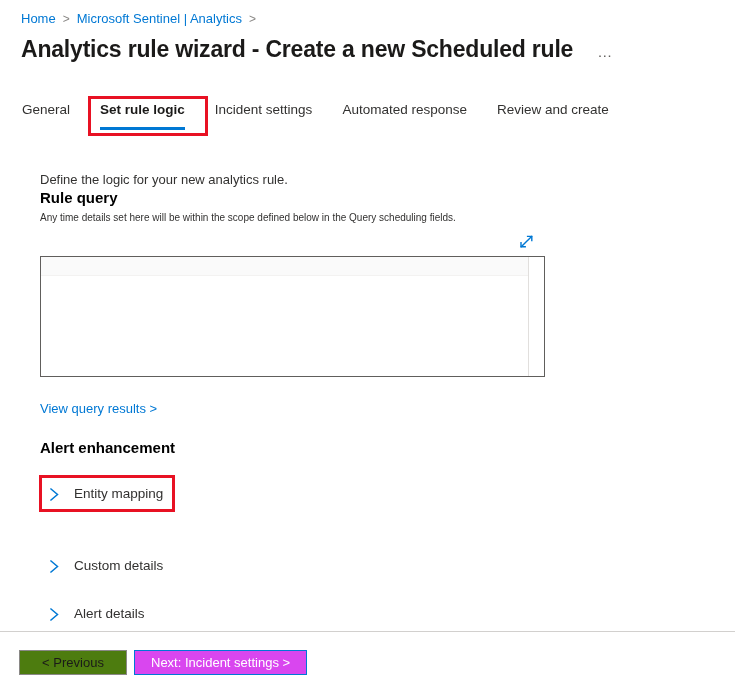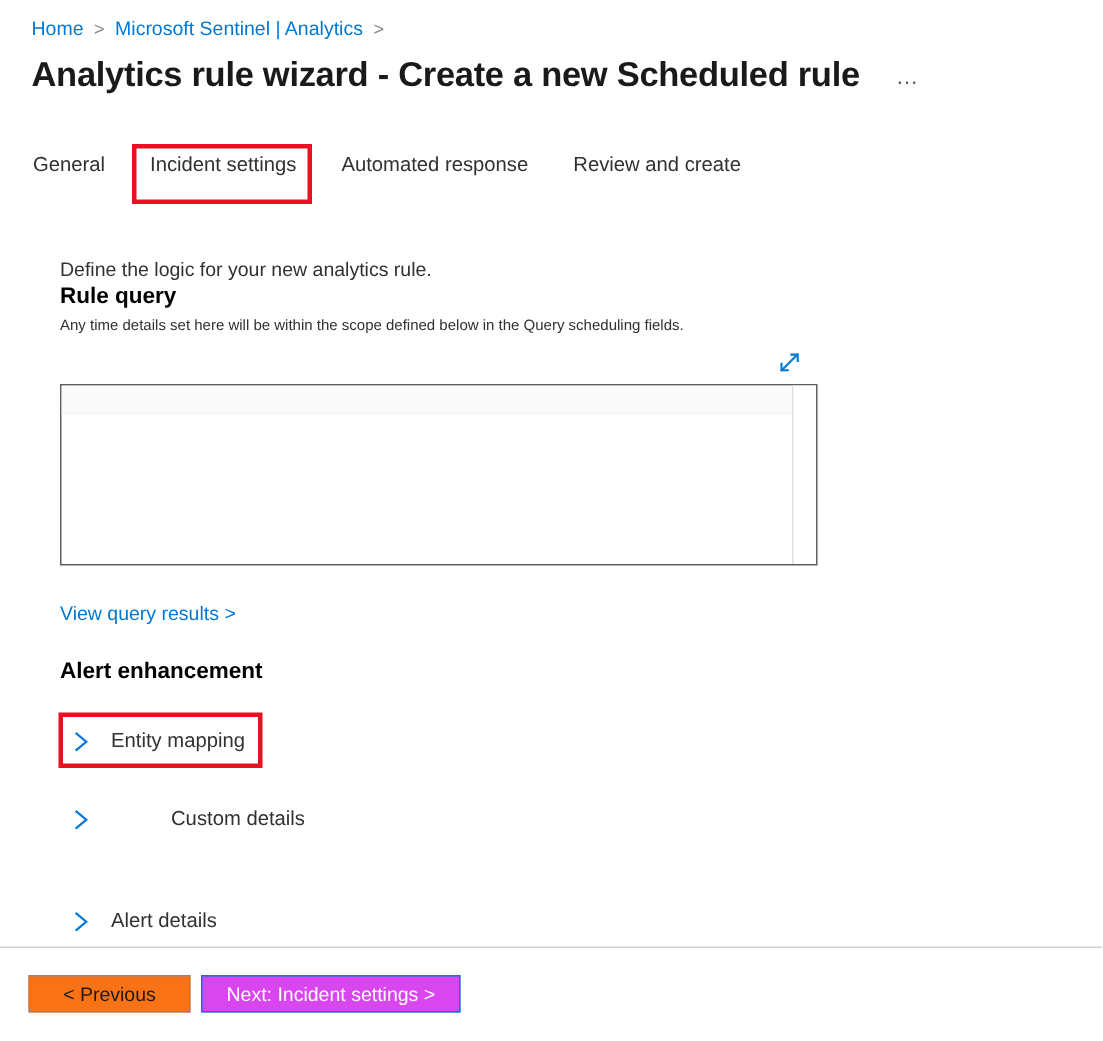--- a/index.html
+++ b/index.html
@@ -227,21 +227,21 @@
   
   .accordion-row {
     position: absolute;
     left: 44px;
     display: flex;
     align-items: center;
     height: 28px;
     cursor: pointer;
   }
   #row-entity { top: 480px; }
-  #row-custom { top: 532px; gap: 40px; }
+  #row-custom { top: 552px; }
   #row-alert  { top: 584px; margin-top: 16px; }
 
   .chev {
     width: 20px;
     height: 20px;
     display: flex;
     align-items: center;
     justify-content: center;
     margin-right: 10px;
     flex: 0 0 auto;
@@ -274,21 +274,21 @@
     font-family: "Liberation Sans", sans-serif;
     font-size: 13px;
     height: 25px;
     line-height: 1;
     padding: 0 16px;
     box-sizing: border-box;
     cursor: pointer;
     white-space: nowrap;
   }
   .btn-secondary {
-    background: #f97316;
+    background: #4d7c0f;
     border: 1px solid #8a8886;
     color: #1b1a19;
     min-width: 108px;
   }
   .btn-primary {
     background: #d946ef;
     border: 1px solid #0078d4;
     color: #ffffff;
     min-width: 165px;
   }
@@ -305,20 +305,24 @@
 
 <div class="page-title-row">
   <span class="page-title">Analytics rule wizard - Create a new Scheduled rule</span>
   <span class="title-ellipsis">…</span>
 </div>
 
 <div class="tabs">
   <div class="tab">
     <span>General</span>
     
+  </div>
+  <div class="tab selected">
+    <span>Set rule logic</span>
+    <span class="tab-underline"></span>
   </div>
   <div class="tab">
     <span>Incident settings</span>
     
   </div>
   <div class="tab">
     <span>Automated response</span>
     
   </div>
   <div class="tab">

